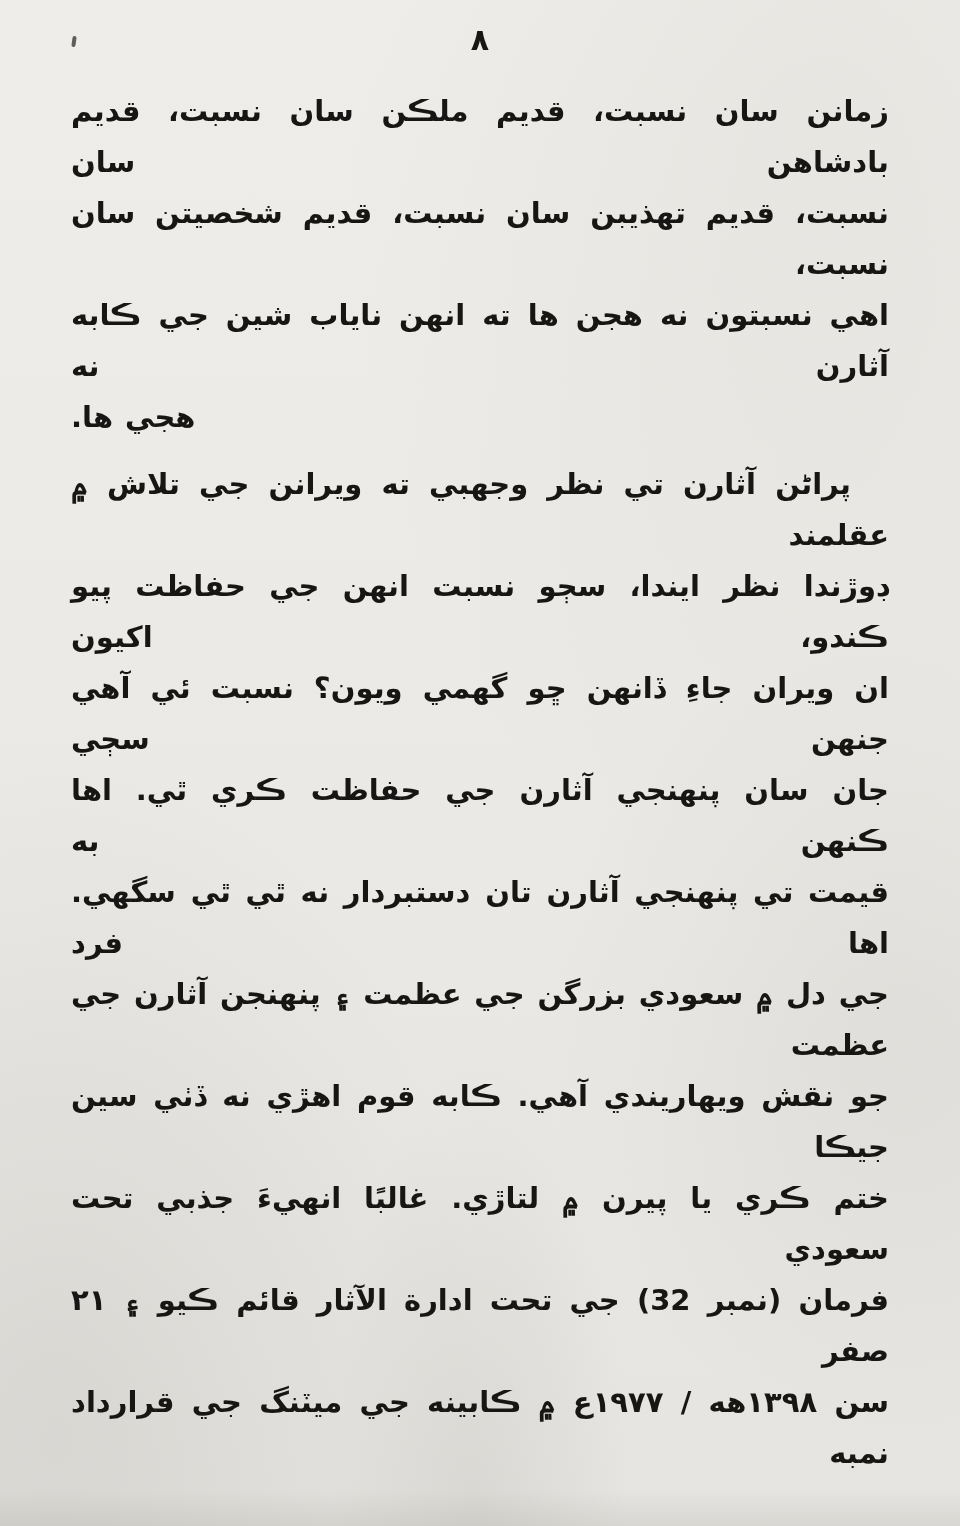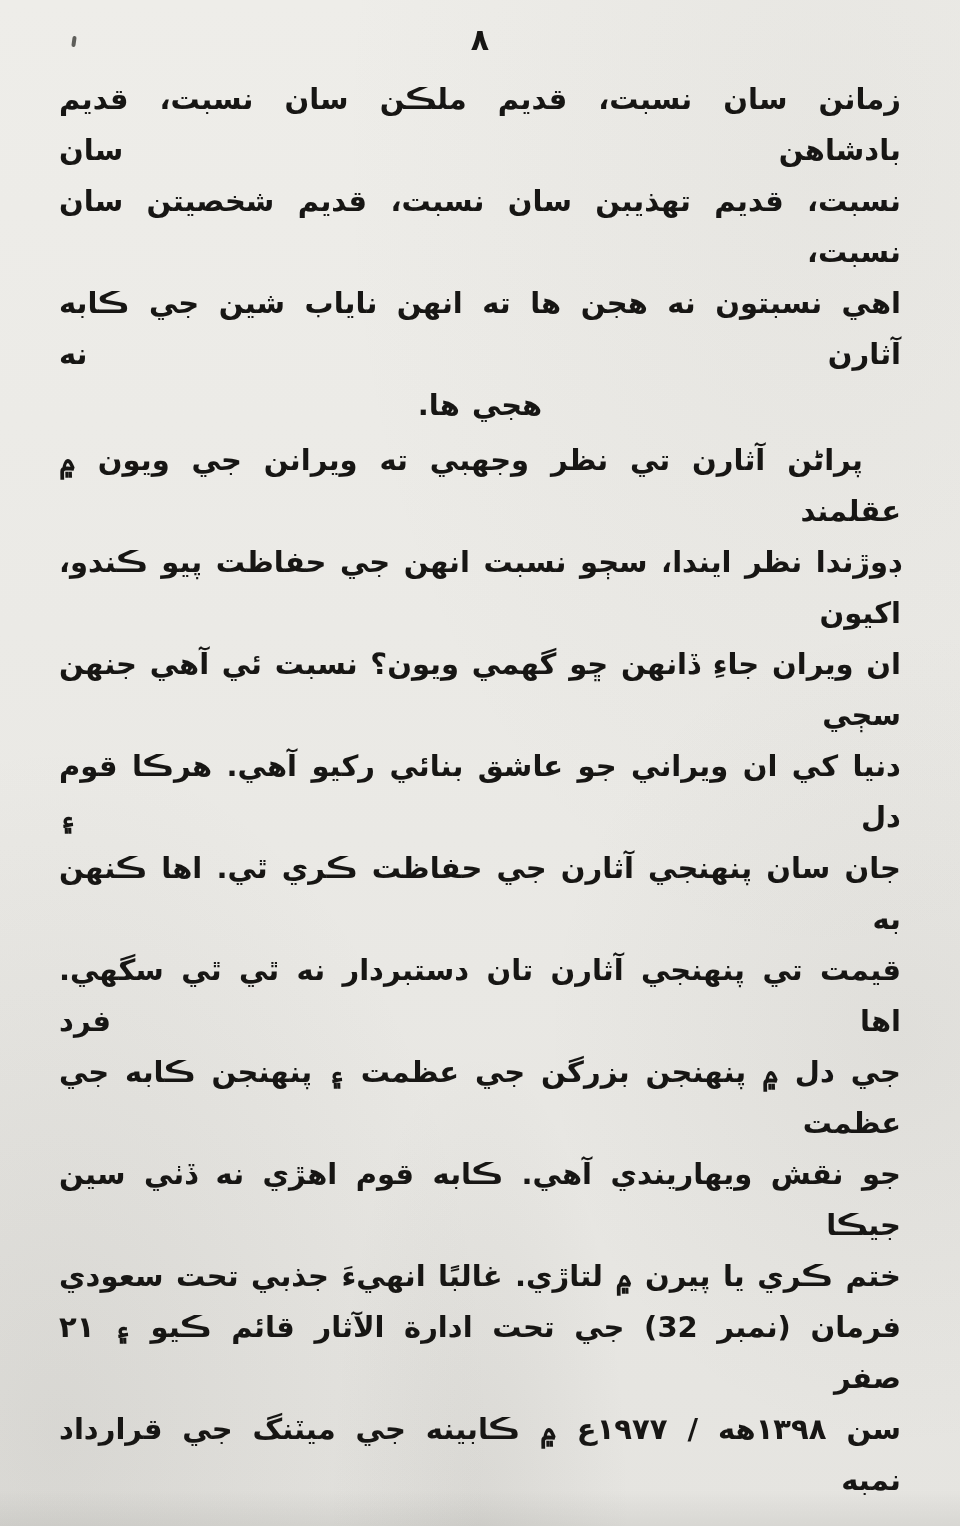--- a/index.html
+++ b/index.html
@@ -33,45 +33,44 @@
     text-align:center;
     font-size:30px;font-weight:bold;
     line-height:36px;
   }
   .text-block{
     padding:12px 55px 0 55px;
     font-size:29px;font-weight:bold;
     line-height:51px;
     word-spacing:2px;
   }
-  .para{margin:4px;}
-  .line{text-align:center;white-space:normal;}
+  .para{margin:16px;}
+  .line{text-align:left;white-space:normal;}
   .line.j{text-align:justify;text-align-last:justify;text-justify:inter-word;}
   .para.indent  .line:first-child{text-indent:38px;}
 </style>
 </head>
 <body>
 
 <div class="page">
   <div class="speck"></div>
   <div class="page-number">٨</div>
   <div class="text-block">
       <div class="para plain">
         <div class="line j">زمانن سان نسبت، قديم ملڪن سان نسبت، قديم بادشاهن سان</div>
         <div class="line j">نسبت، قديم تهذيبن سان نسبت، قديم شخصيتن سان نسبت،</div>
         <div class="line j">اهي نسبتون نه هجن ها ته انهن ناياب شين جي ڪابه آثارن نه</div>
         <div class="line">هجي ها.</div>
       </div>
       <div class="para indent">
-        <div class="line j">پراڻن آثارن تي نظر وجهبي ته ويرانن جي ويون ۾ عقلمند</div>
+        <div class="line j">پراڻن آثارن تي نظر وجهبي ته ويرانن جي تلاش ۾ عقلمند</div>
         <div class="line j">ڊوڙندا نظر ايندا، سڄو نسبت انهن جي حفاظت پيو ڪندو، اکيون</div>
         <div class="line j">ان ويران جاءِ ڏانهن ڇو گهمي ويون؟ نسبت ئي آهي جنهن سڄي</div>
-        <div class="line j">دنيا کي ان ويراني جو عاشق بنائي رکيو آهي. هرڪا قوم دل ۽</div>
         <div class="line j">جان سان پنهنجي آثارن جي حفاظت ڪري ٿي. اها ڪنهن به</div>
         <div class="line j">قيمت تي پنهنجي آثارن تان دستبردار نه ٿي ٿي سگهي. اها فرد</div>
-        <div class="line j">جي دل ۾ پنهنجن بزرگن جي عظمت ۽ پنهنجن ڪابه جي عظمت</div>
+        <div class="line j">جي دل ۾ سعودي بزرگن جي عظمت ۽ پنهنجن آثارن جي عظمت</div>
         <div class="line j">جو نقش ويهاريندي آهي. ڪابه قوم اهڙي نه ڏٺي سين جيڪا</div>
         <div class="line j">ختم ڪري يا پيرن ۾ لتاڙي. غالبًا انهيءَ جذبي تحت سعودي</div>
         <div class="line j">فرمان (نمبر 32) جي تحت ادارة الآثار قائم ڪيو ۽ ٢١ صفر</div>
         <div class="line j">سن ١٣٩٨هه / ١٩٧٧ع ۾ ڪابينه جي ميٽنگ جي قرارداد نمبه</div>
       </div>
     </div>
 </div>
 
 </body></html>

